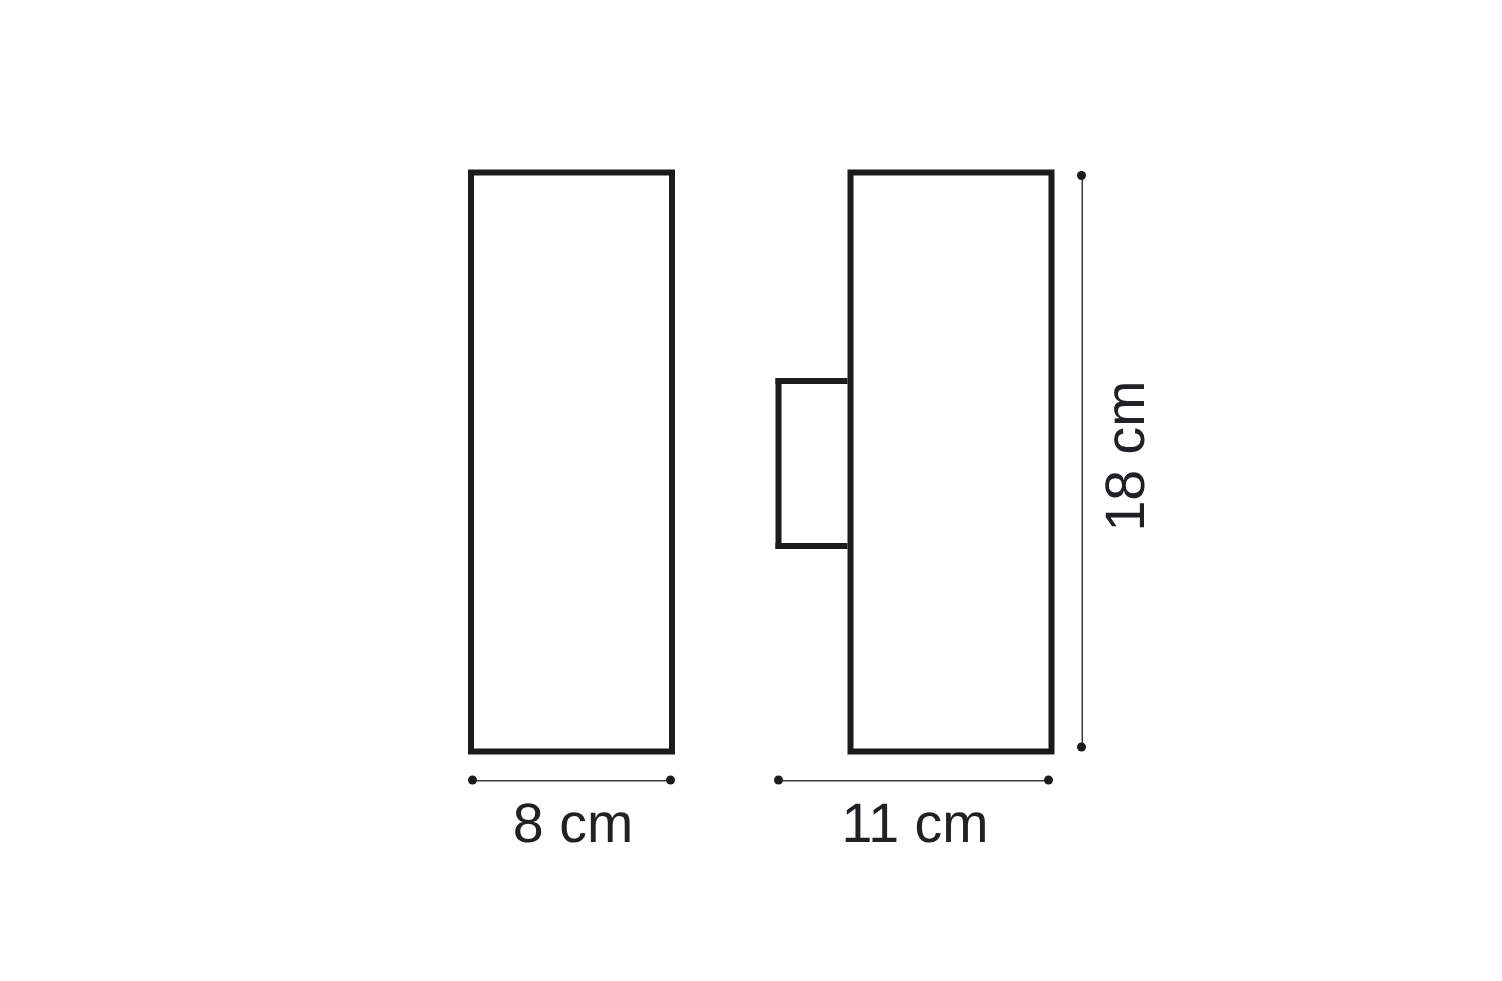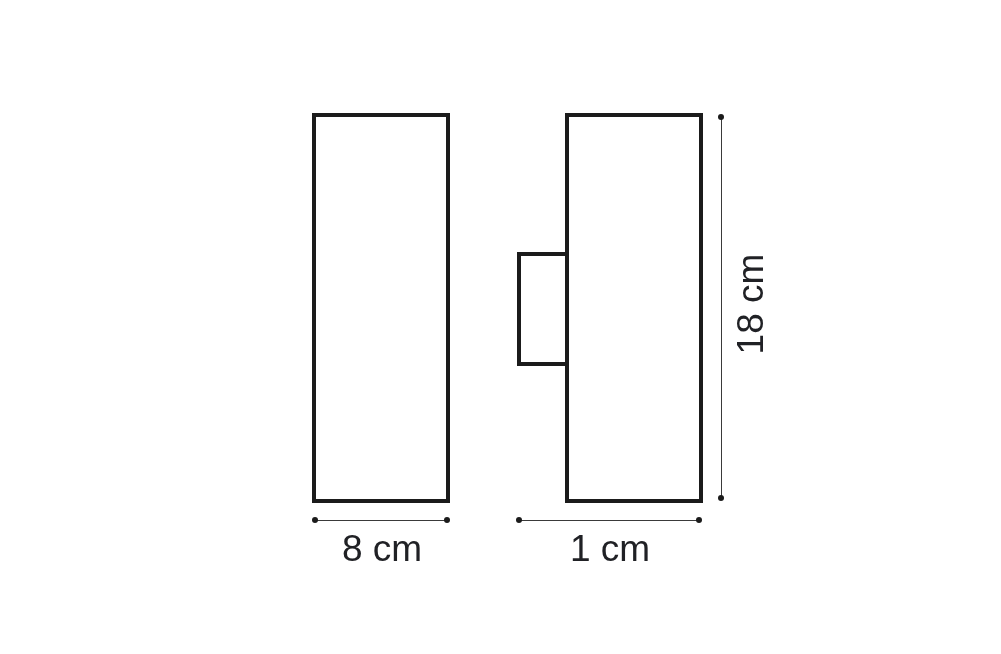--- a/index.html
+++ b/index.html
@@ -105,17 +105,17 @@
     <span class="dot end"></span>
   </div>
 
   <div class="dim-v dim-height">
     <span class="dot start"></span>
     <span class="dot end"></span>
   </div>
 
   <div class="dim-label label-front-width">8 cm</div>
 
-  <div class="dim-label label-side-width">1 cm</div>
+  <div class="dim-label label-side-width">11 cm</div>
 
   <div class="dim-label label-height">18 cm</div>
 
 </div>
 
 </body></html>

